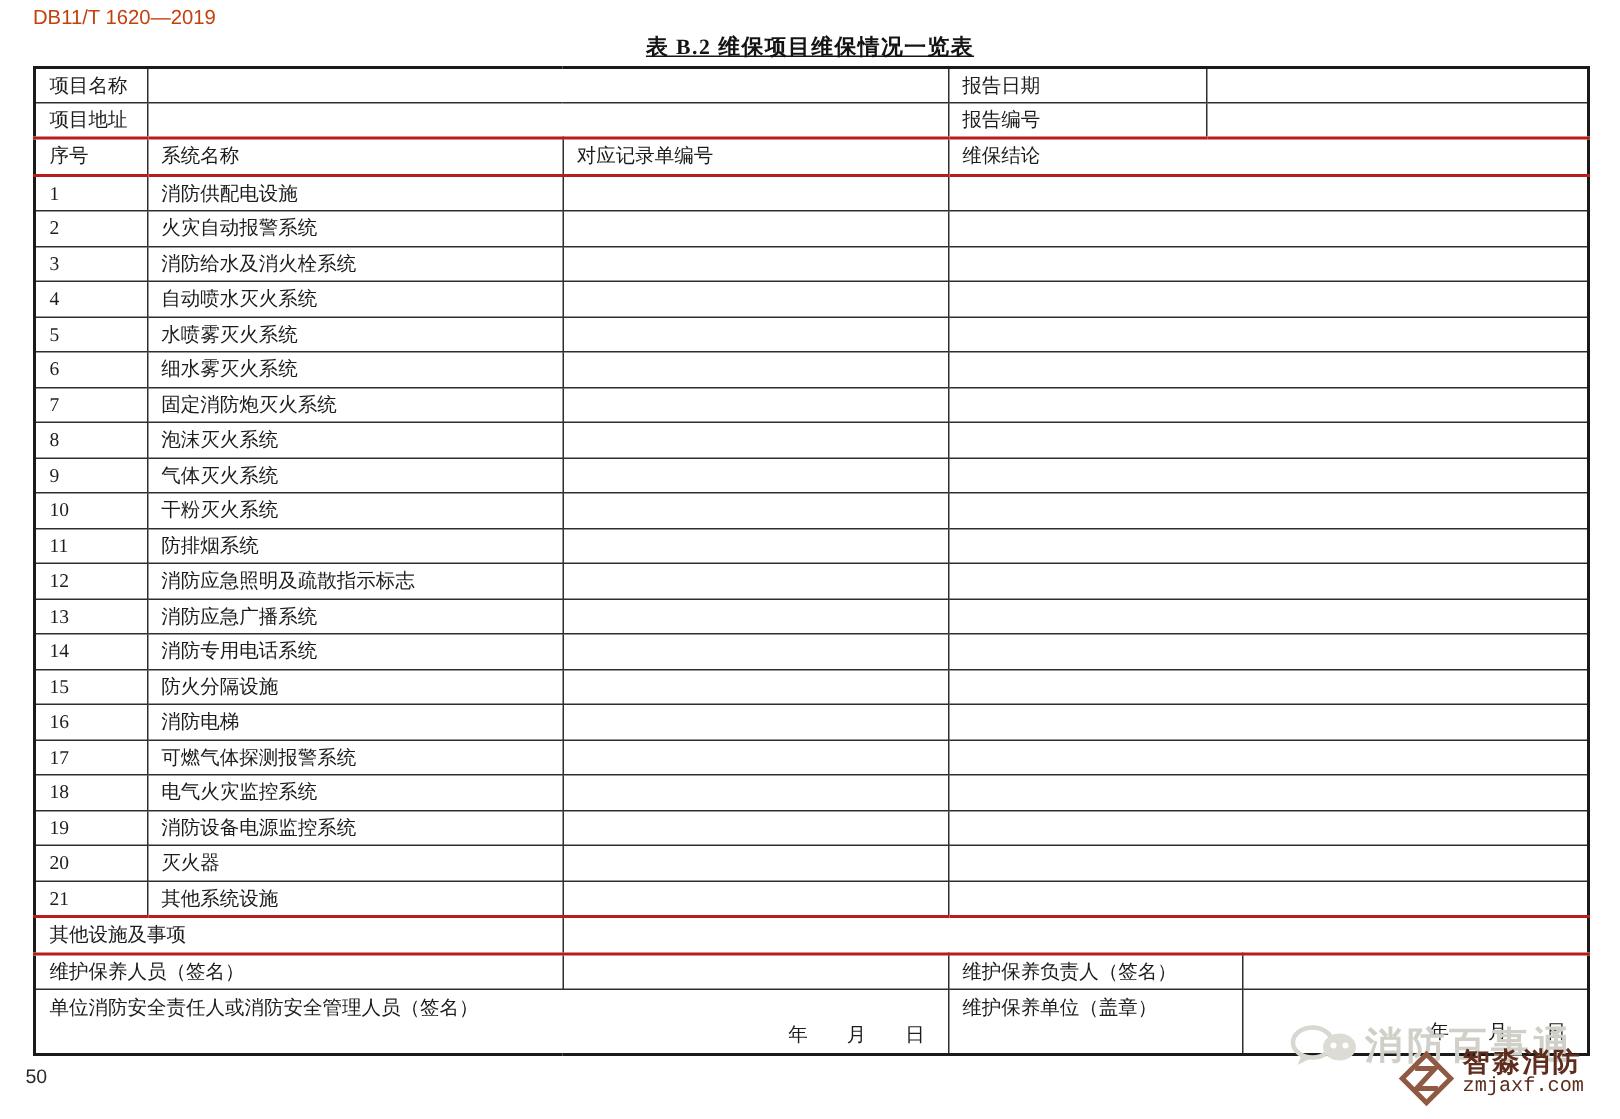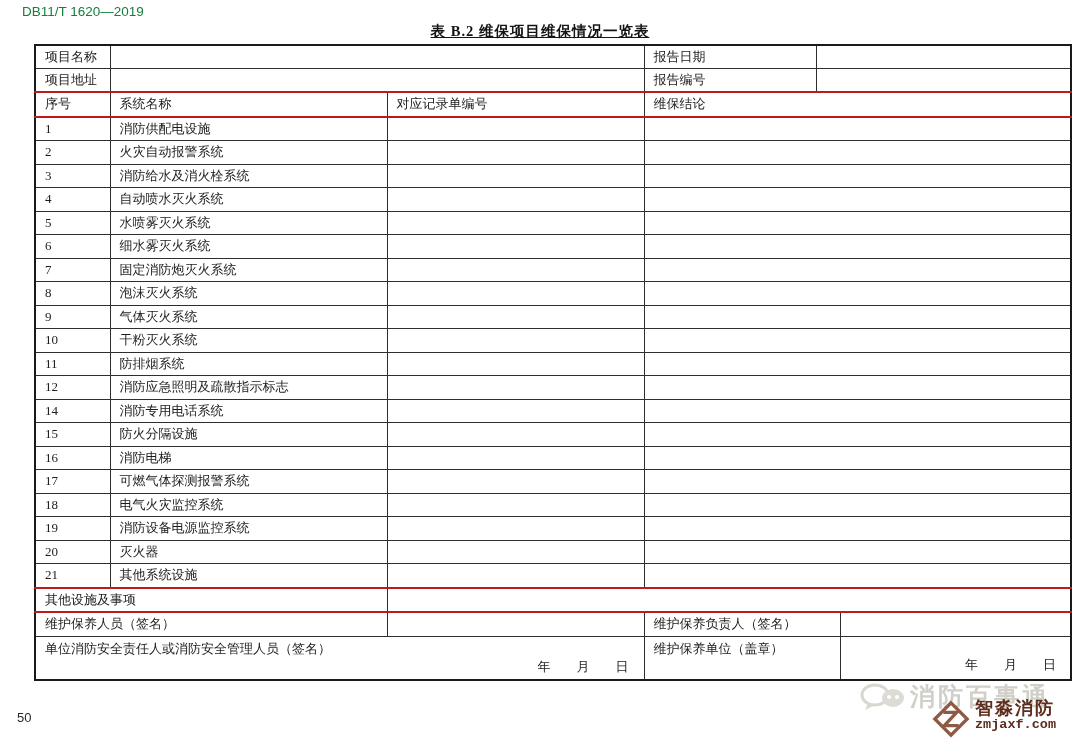--- a/index.html
+++ b/index.html
@@ -2,28 +2,28 @@
 <html><head>
 <meta charset="utf-8">
 <style>
   html,body { margin:0; padding:0; }
   .page {
     position:relative; width:1080px; height:746px; background:#ffffff;
     font-family:"Liberation Serif","DejaVu Serif",serif; color:#1c1c1c; overflow:hidden;
   }
   .doc-code {
     position:absolute; left:22px; top:4px; font-size:13.5px;
-    font-family:"Liberation Sans","DejaVu Sans",sans-serif; color:#15803d;
+    font-family:"Liberation Sans","DejaVu Sans",sans-serif; color:#c2410c;
   }
   .page-title {
     position:absolute; left:0; top:22px; width:1080px; text-align:center;
     font-size:14.5px; font-weight:bold; color:#141414; letter-spacing:1px;text-decoration:underline;
   }
   table.form {
-    position:absolute; left:34px; top:44px; width:1036px;
+    position:absolute; left:22px; top:44px; width:1036px;
     border-collapse:collapse; table-layout:fixed; border:2px solid #1a1a1a;
   }
   table.form td {
     border:1px solid #2e2e2e; font-size:13px; height:22.5px;
     padding:0 2px 0 9px; overflow:hidden; white-space:nowrap; vertical-align:middle;
   }
   tr.info-row td { height:22px; }
   tr.tb td { border-bottom:2px solid #b91c1c; }
   td.c-name { padding-left:13px; }
   td.blank { padding:0; }
@@ -45,21 +45,21 @@
     position:absolute; left:860px; top:680px; display:flex; align-items:center; gap:4px;
   }
   .wm-light .wm-text {
     font-size:25px; color:#d0d0c9; letter-spacing:3px; font-weight:bold; white-space:nowrap;
   }
   .wm-dark {
     position:absolute; left:932px; top:699px; display:flex; align-items:flex-start; gap:5px;
   }
   .wm-dark .col { display:flex; flex-direction:column; line-height:1.05; }
   .wm-dark .brand { font-size:18px; font-weight:bold; color:#5e2d1d; letter-spacing:2px; white-space:nowrap; }
-  .wm-dark .site { font-size:13.5px; font-weight:bold; color:#5e2d1d;
+  .wm-dark .site { font-size:13.5px; font-weight:normal; color:#5e2d1d;
     font-family:"Liberation Mono","DejaVu Sans Mono",monospace; white-space:nowrap; }
 </style>
 </head>
 <body>
 
 <div class="page">
 
   <div class="doc-code">DB11/T 1620—2019</div>
   <div class="page-title">表 B.2  维保项目维保情况一览表</div>
 
@@ -155,20 +155,26 @@
   </tr>
         <tr>
     <td class="c-no">11</td>
     <td class="c-name">防排烟系统</td>
     <td class="blank"></td>
     <td class="blank" colspan="3"></td>
   </tr>
         <tr>
     <td class="c-no">12</td>
     <td class="c-name">消防应急照明及疏散指示标志</td>
+    <td class="blank"></td>
+    <td class="blank" colspan="3"></td>
+  </tr>
+        <tr>
+    <td class="c-no">13</td>
+    <td class="c-name">消防应急广播系统</td>
     <td class="blank"></td>
     <td class="blank" colspan="3"></td>
   </tr>
         <tr>
     <td class="c-no">14</td>
     <td class="c-name">消防专用电话系统</td>
     <td class="blank"></td>
     <td class="blank" colspan="3"></td>
   </tr>
         <tr>

